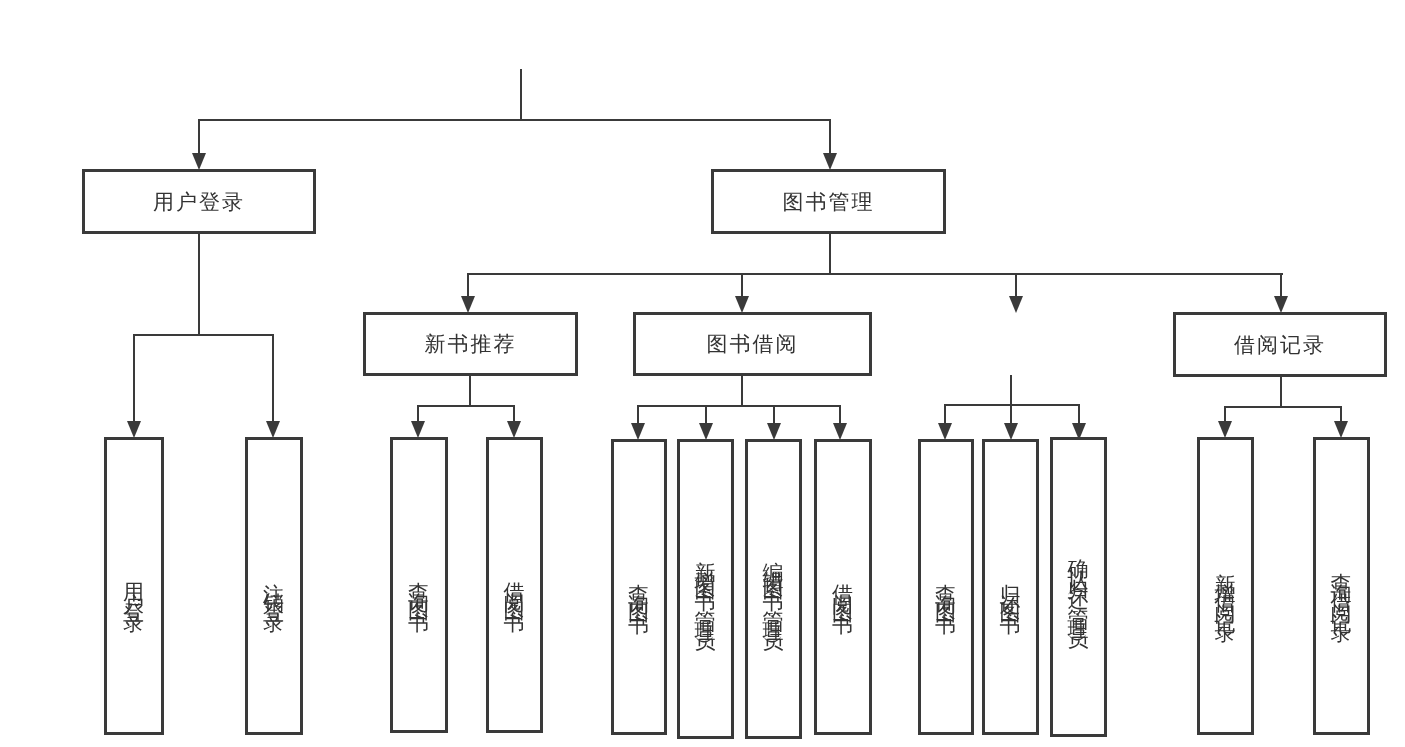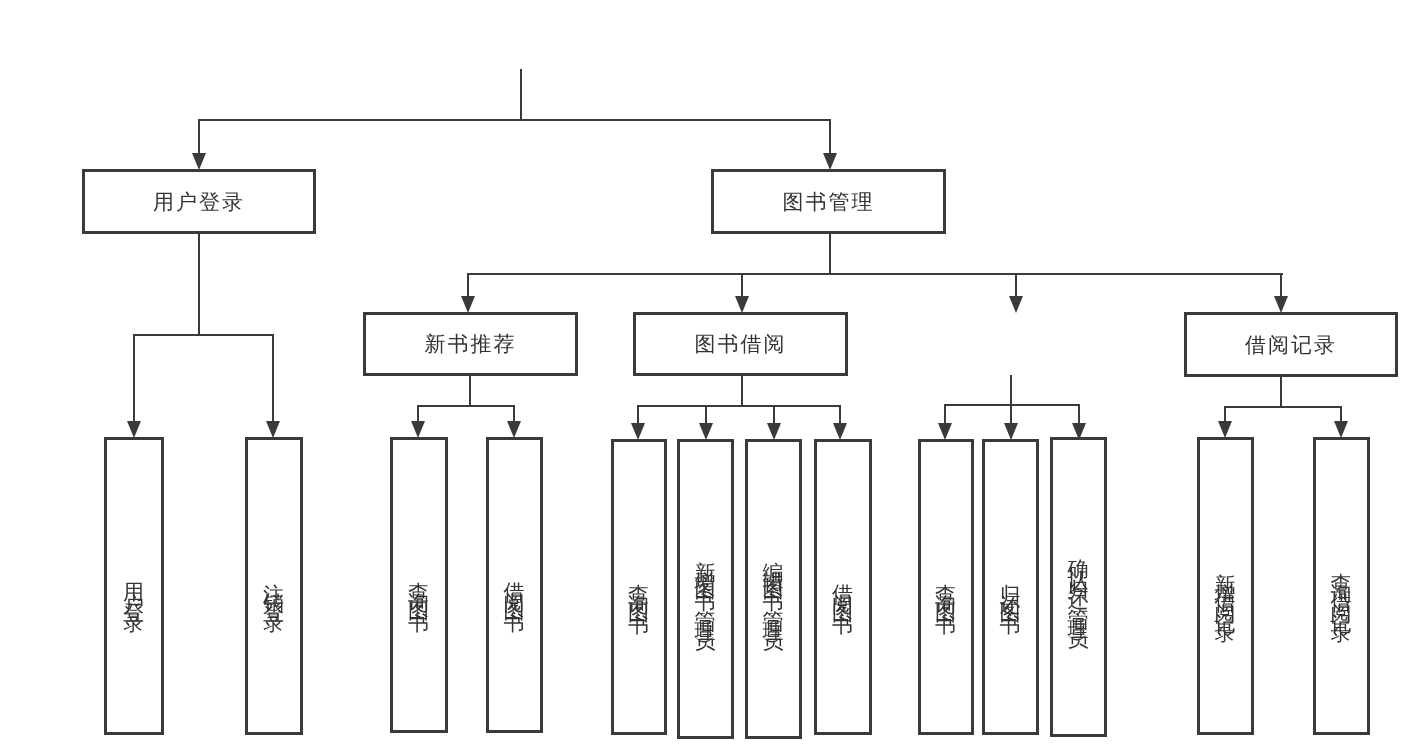--- a/index.html
+++ b/index.html
@@ -102,24 +102,24 @@
   <div class="vl" style="left:741px; top:273px; height:23px;"></div>
   <div class="arrow" style="left:735px; top:296px;"></div>
   <div class="vl" style="left:1015px; top:273px; height:23px;"></div>
   <div class="arrow" style="left:1009px; top:296px;"></div>
   <div class="vl" style="left:1280px; top:273px; height:23px;"></div>
   <div class="arrow" style="left:1274px; top:296px;"></div>
 
   <div class="box h" style="left:363px; top:312px; width:215px; height:64px;">
     <span>新书推荐</span>
   </div>
-  <div class="box h" style="left:633px; top:312px; width:215px; height:64px;">
+  <div class="box h" style="left:633px; top:312px; width:239px; height:64px;">
     <span>图书借阅</span>
   </div>
-  <div class="box h" style="left:1173px; top:312px; width:214px; height:65px;margin-left:11px;">
+  <div class="box h" style="left:1173px; top:312px; width:214px; height:65px;">
     <span>借阅记录</span>
   </div>
 
   <div class="vl" style="left:469px; top:375px; height:32px;"></div>
   <div class="hl" style="left:417px; top:405px; width:98px;"></div>
   <div class="vl" style="left:417px; top:405px; height:16px;"></div>
   <div class="arrow" style="left:411px; top:421px;"></div>
   <div class="vl" style="left:513px; top:405px; height:16px;"></div>
   <div class="arrow" style="left:507px; top:421px;"></div>
 

